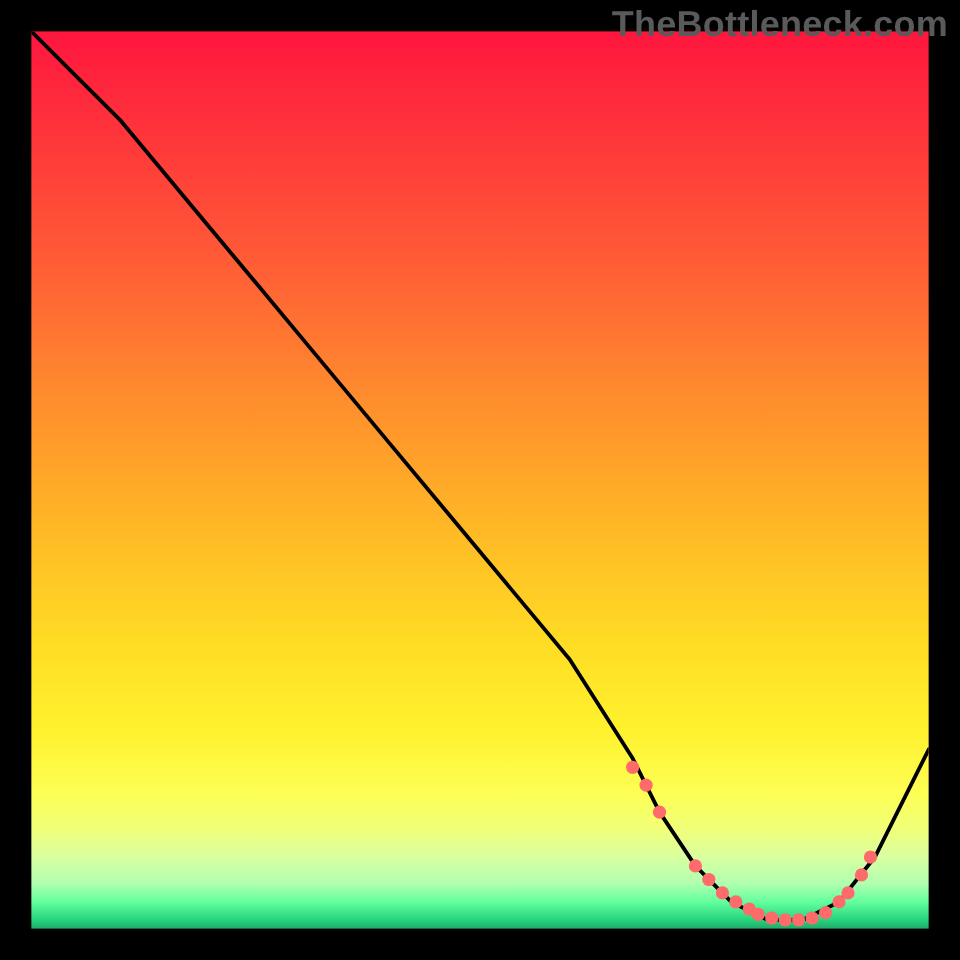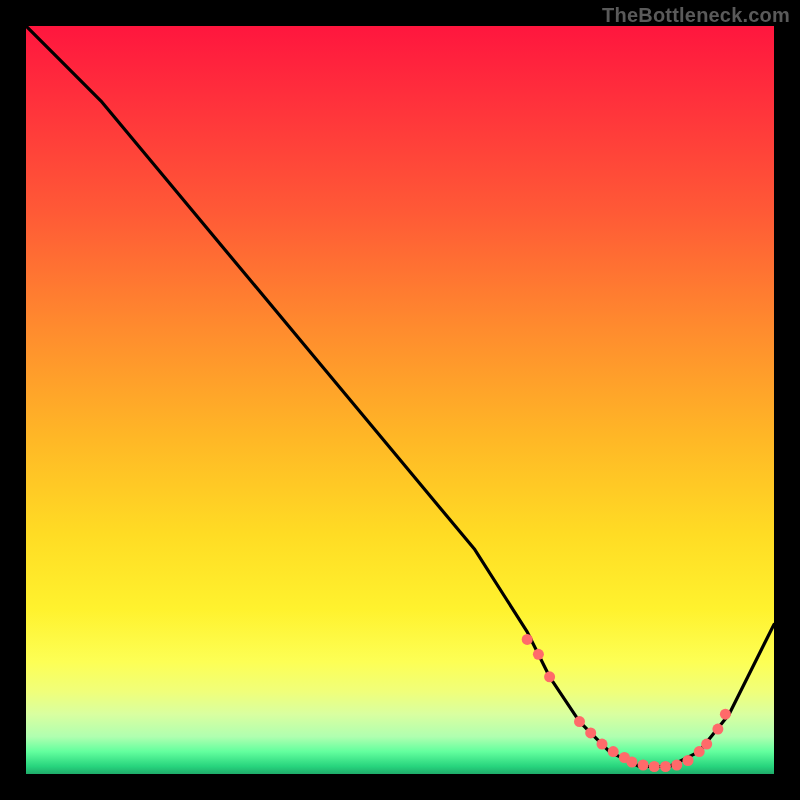--- a/index.html
+++ b/index.html
@@ -15,21 +15,21 @@
     position: relative;
     width: 800px;
     height: 800px;
     background: #000;
   }
   .attribution {
     position: absolute;
     top: 4px;
     right: 10px;
     color: #5a5a5a;
-    font-size: 20px;
+    font-size: 30px;
     font-weight: 600;
     letter-spacing: 0.2px;
     z-index: 5;
   }
   .plot-inner {
     position: absolute;
     left: 26px;
     top: 26px;
     width: 748px;
     height: 748px;

